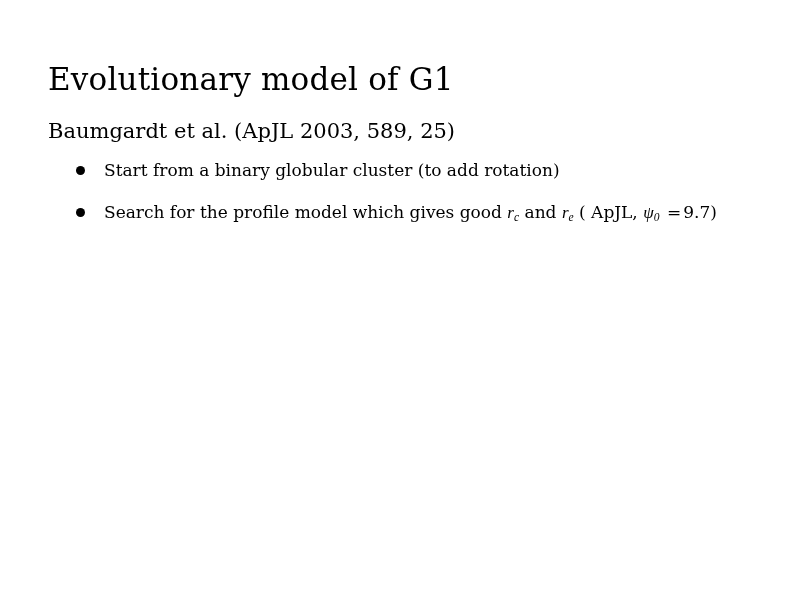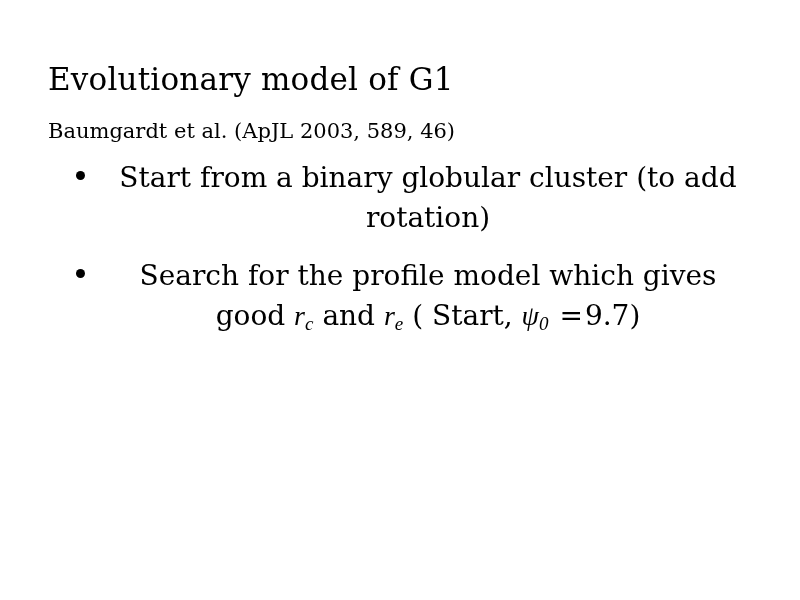--- a/index.html
+++ b/index.html
@@ -33,26 +33,25 @@
     line-height: 1.25;
     margin: 0 0 14px 0;
   }
   .bullet-list {
     list-style: none;
     margin: 0 0 4px 0;
     padding: 0 0 0 28px;
   }
   .bullet-item {
     position: relative;
-    font-size: 28px;
+    font-size: 17px;
     line-height: 1.42;
     margin: 0 0 18px 0;
     padding-left: 28px;
     max-width: 660px;
-    text-align: center;
   }
   .bullet-item:last-child {
     margin-bottom: 14px;
   }
   .bullet-dot {
     position: absolute;
     left: 0;
     top: 0.46em;
     width: 9px;
     height: 9px;
@@ -82,36 +81,36 @@
     padding: 0 2px;
   }
 </style>
 </head>
 <body>
 
 <div class="slide">
 
   <h1 class="slide-title">Evolutionary model of G1</h1>
 
-  <p class="subtitle">Baumgardt et al. (ApJL 2003, 589, 46)</p>
+  <p class="subtitle">Baumgardt et al. (ApJL 2003, 589, 25)</p>
 
   <ul class="bullet-list">
 
     <li class="bullet-item">
       <span class="bullet-dot"></span>
       <span>Start from a binary globular cluster (to add rotation)</span>
     </li>
 
     <li class="bullet-item">
       <span class="bullet-dot"></span>
       <span>Search for the profile model which gives good</span>
       <span class="math"><span>r</span><sub>c</sub></span>
       <span>and</span>
       <span class="math"><span>r</span><sub>e</sub></span>
-      <span>( Start,</span>
+      <span>( ApJL,</span>
       <span class="math"><span>ψ</span><sub>0</sub></span>
       <span class="eq">=</span><span>9.7</span><span>)</span>
     </li>
 
 
   </ul>
 
 
 </div>
 

